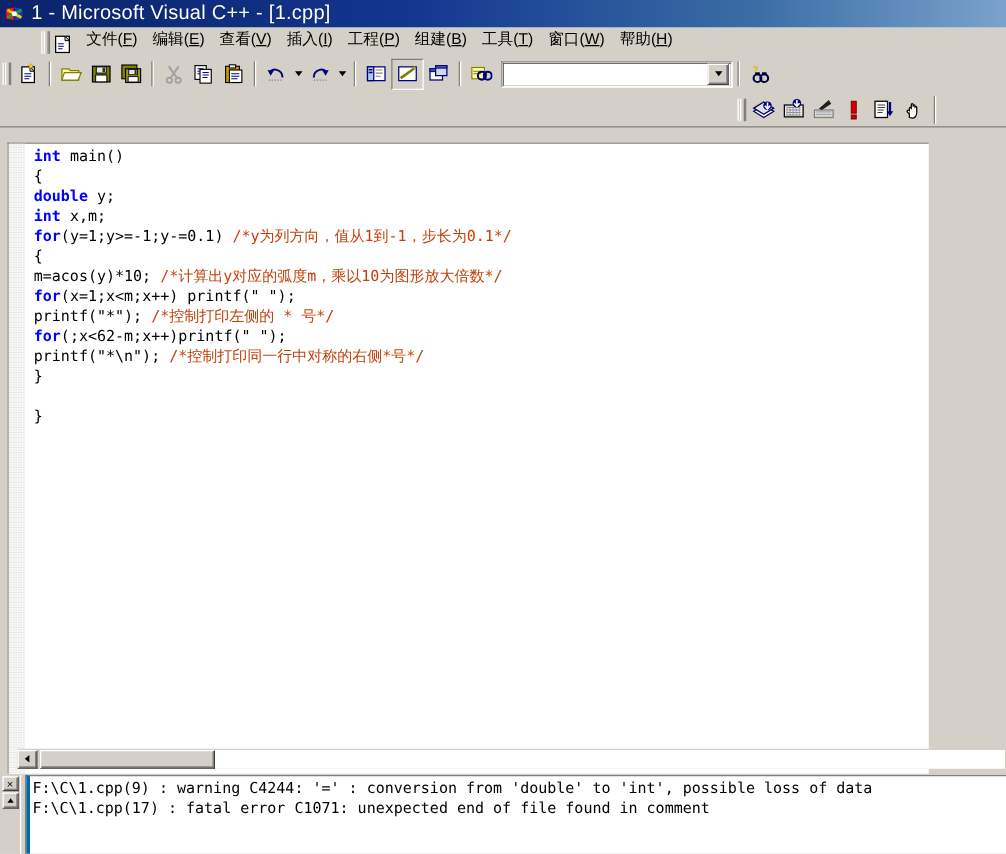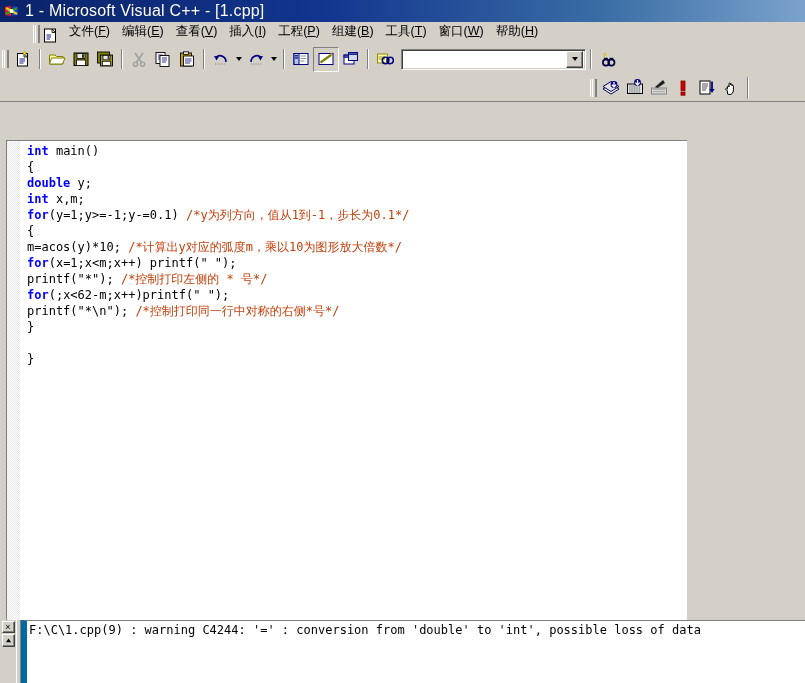--- a/index.html
+++ b/index.html
@@ -105,24 +105,23 @@
     border-bottom:1px solid #808080;
   }
   .tb2inner{display:flex;align-items:center;padding-right:56px;}
   .tb2-end{
     width:2px;height:22px;margin-left:4px;flex:none;
     border-left:1px solid #808080;border-right:1px solid #ffffff;box-sizing:border-box;
   }
 
   
   .editor-wrap{
-    position:absolute;left:0;top:114px;width:687px;height:505px;
+    position:absolute;left:0;top:114px;width:743px;height:505px;
     background:#d4d0c8;
     box-sizing:border-box;
-    margin-top:26px;
   }
   .editor-frame{
     position:absolute;left:6px;top:0px;right:0px;bottom:0px;
     background:#ffffff;
     border-top:1px solid #808080;
     border-left:1px solid #808080;
     box-sizing:border-box;
   }
   .sel-margin{
     position:absolute;left:0;top:0;width:13px;bottom:0;
@@ -186,21 +185,21 @@
     box-shadow:inset -1px -1px 0 #808080;
     display:flex;align-items:center;justify-content:center;box-sizing:border-box;
   }
   .out-vgrip{
     width:5px;flex:none;margin-top:0px;
     border-left:1px solid #ffffff;border-right:1px solid #808080;
     box-sizing:border-box;
   }
   .out-text{
     flex:1;background:#ffffff;
-    border-top:1px solid #808080;border-left:6px solid #0369a1;
+    border-top:1px solid #808080;border-left:3px solid #0369a1;
     font-family:"DejaVu Sans Mono","Liberation Mono",monospace;
     font-size:12px;line-height:16px;
     color:#000;white-space:pre;
     padding:1px 0 0 2px;
     overflow:hidden;
     box-sizing:border-box;
   }
 </style>
 </head>
 <body>
@@ -460,16 +459,16 @@
   <div class="output-wrap">
     <div class="out-left">
       <div class="out-close">×</div>
       <div class="out-uparrow">
         <svg width="7" height="7" viewBox="0 0 7 7">
             <path d="M3.5 1.5 L6 5.2 L1 5.2 Z" fill="#000"></path>
           </svg>
       </div>
     </div>
     <div class="out-vgrip"></div>
-    <div class="out-text" id="outtext"><div>F:\C\1.cpp(9) : warning C4244: '=' : conversion from 'double' to 'int', possible loss of data</div></div>
+    <div class="out-text" id="outtext"><div>F:\C\1.cpp(9) : warning C4244: '=' : conversion from 'double' to 'int', possible loss of data</div><div>F:\C\1.cpp(17) : fatal error C1071: unexpected end of file found in comment</div></div>
   </div>
 
 </div>
 
 </body></html>

